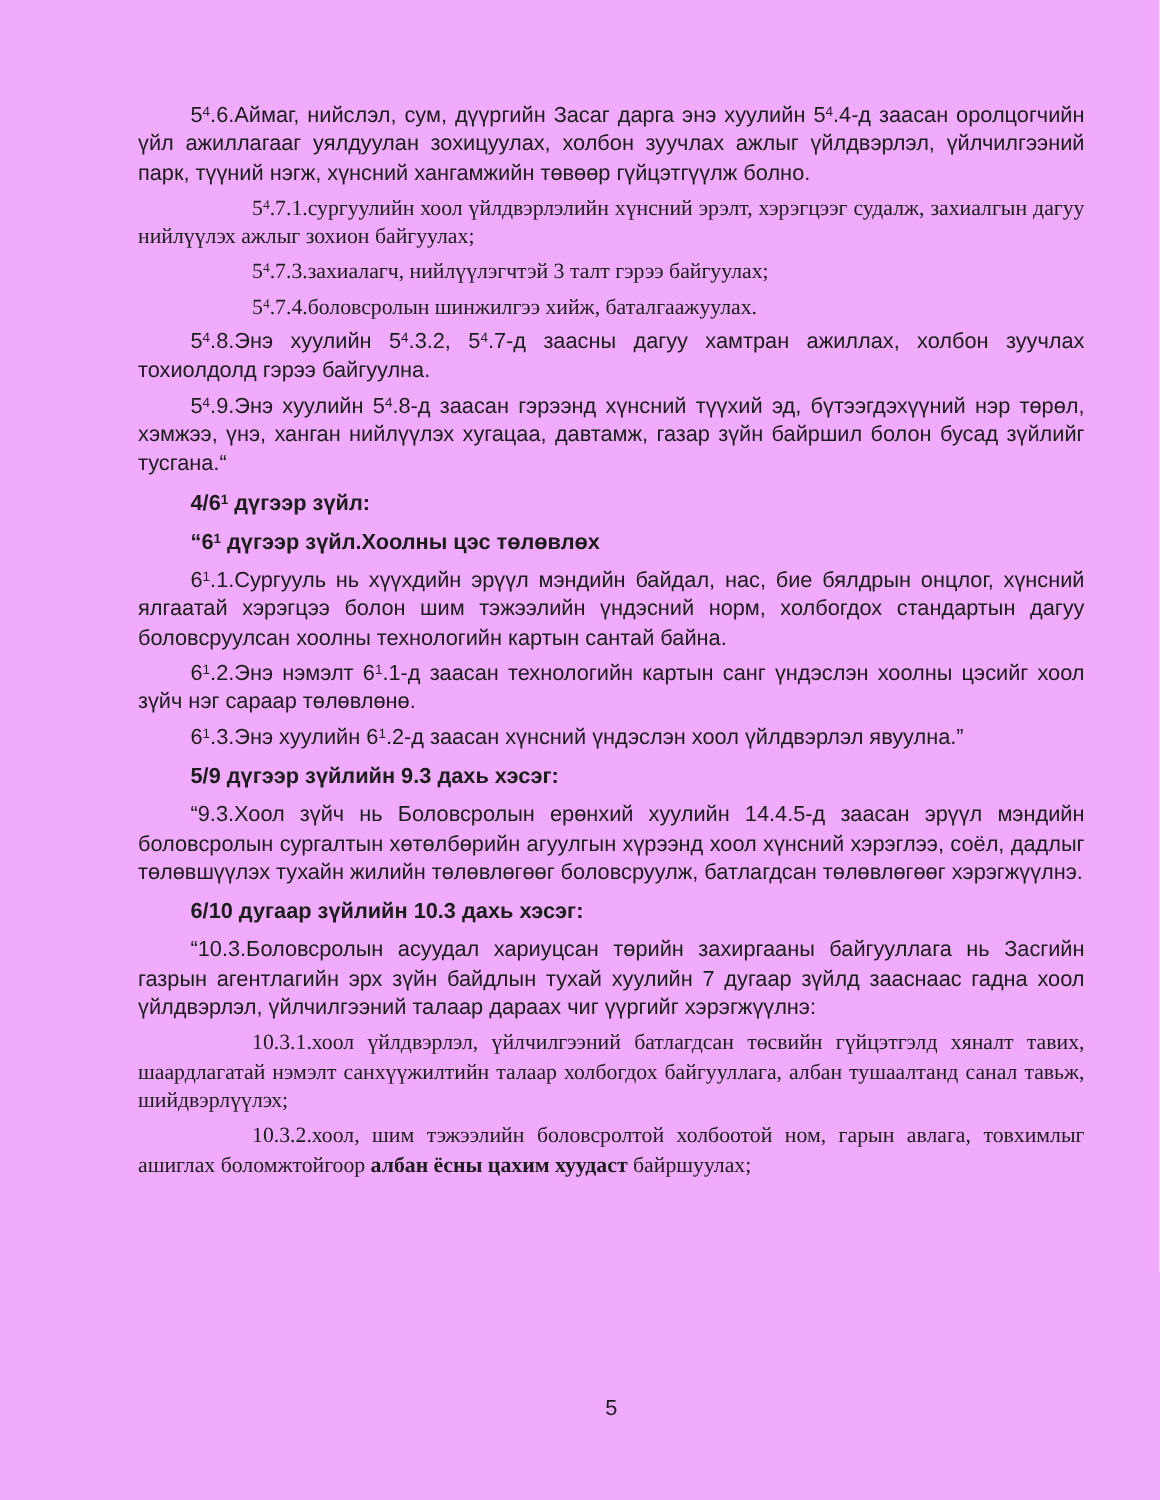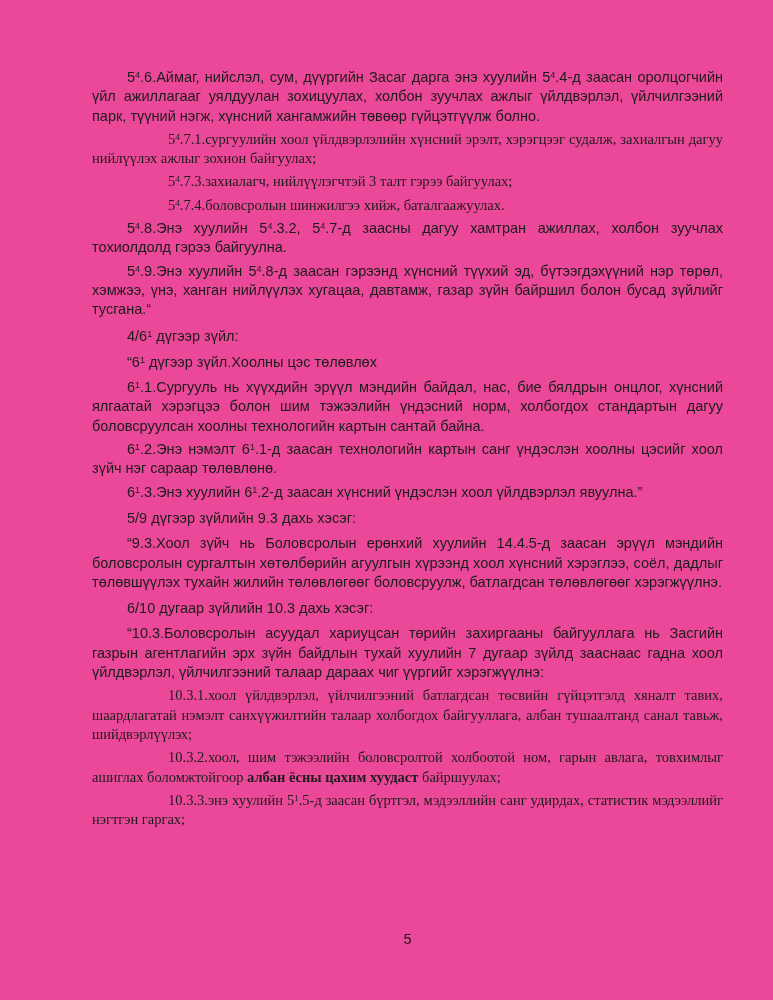--- a/index.html
+++ b/index.html
@@ -5,37 +5,37 @@
   html, body {
     margin: 0;
     padding: 0;
     background: #ffffff;
   }
   .page {
     position: relative;
     width: 773px;
     height: 1000px;
     box-sizing: border-box;
-    background: #ec4899;
+    background: #f0abfc;
     padding: 68px 50px 0 92px;
     font-family: "Liberation Sans", sans-serif;
     color: #1c1c1c;
     overflow: hidden;
   }
   .content p {
     margin: 0 0 4px 0;
     font-size: 14.5px;
     line-height: 19.3px;
     text-align: justify;
   }
   .content p.body { text-indent: 35px; }
   .content p.sub  { text-indent: 76px; font-family: Liberation Serif, serif; }
   .content p.heading {
     text-indent: 35px;
-    font-weight: 400;
+    font-weight: 700;
     margin-top: 7px;
     margin-bottom: 6px;
   }
   .content sup {
     font-size: 0.62em;
     line-height: 0;
     position: relative;
     top: -0.45em;
     vertical-align: baseline;
   }
@@ -65,16 +65,15 @@
       <p class="heading"><span>“6</span><sup>1</sup><span> дүгээр зүйл.Хоолны цэс төлөвлөх</span></p>
       <p class="body"><span>6</span><sup>1</sup><span>.1.Сургууль нь хүүхдийн эрүүл мэндийн байдал, нас, бие бялдрын онцлог, хүнсний ялгаатай хэрэгцээ болон шим тэжээлийн үндэсний норм, холбогдох стандартын дагуу боловсруулсан хоолны технологийн картын сантай байна.</span></p>
       <p class="body"><span>6</span><sup>1</sup><span>.2.Энэ нэмэлт </span><span>6</span><sup>1</sup><span>.1-д заасан технологийн картын санг үндэслэн хоолны цэсийг хоол зүйч нэг сараар төлөвлөнө.</span></p>
       <p class="body"><span>6</span><sup>1</sup><span>.3.Энэ хуулийн </span><span>6</span><sup>1</sup><span>.2-д заасан хүнсний үндэслэн хоол үйлдвэрлэл явуулна.”</span></p>
       <p class="heading"><span>5/9 дүгээр зүйлийн 9.3 дахь хэсэг:</span></p>
       <p class="body"><span>“9.3.Хоол зүйч нь Боловсролын ерөнхий хуулийн 14.4.5-д заасан эрүүл мэндийн боловсролын сургалтын хөтөлбөрийн агуулгын хүрээнд хоол хүнсний хэрэглээ, соёл, дадлыг төлөвшүүлэх тухайн жилийн төлөвлөгөөг боловсруулж, батлагдсан төлөвлөгөөг хэрэгжүүлнэ.</span></p>
       <p class="heading"><span>6/10 дугаар зүйлийн 10.3 дахь хэсэг:</span></p>
       <p class="body"><span>“10.3.Боловсролын асуудал хариуцсан төрийн захиргааны байгууллага нь Засгийн газрын агентлагийн эрх зүйн байдлын тухай хуулийн 7 дугаар зүйлд зааснаас гадна хоол үйлдвэрлэл, үйлчилгээний талаар дараах чиг үүргийг хэрэгжүүлнэ:</span></p>
       <p class="sub"><span>10.3.1.хоол үйлдвэрлэл, үйлчилгээний батлагдсан төсвийн гүйцэтгэлд хяналт тавих, шаардлагатай нэмэлт санхүүжилтийн талаар холбогдох байгууллага, албан тушаалтанд санал тавьж, шийдвэрлүүлэх;</span></p>
       <p class="sub"><span>10.3.2.хоол, шим тэжээлийн боловсролтой холбоотой ном, гарын авлага, товхимлыг ашиглах боломжтойгоор </span><span class="b">албан ёсны цахим хуудаст</span><span> байршуулах;</span></p>
-      <p class="sub"><span>10.3.3.энэ хуулийн </span><span>5</span><sup>1</sup><span>.5-д заасан бүртгэл, мэдээллийн санг удирдах, статистик мэдээллийг нэгтгэн гаргах;</span></p>
     </div>
   <div class="page-number">5</div>
 </div>
 
 </body></html>

